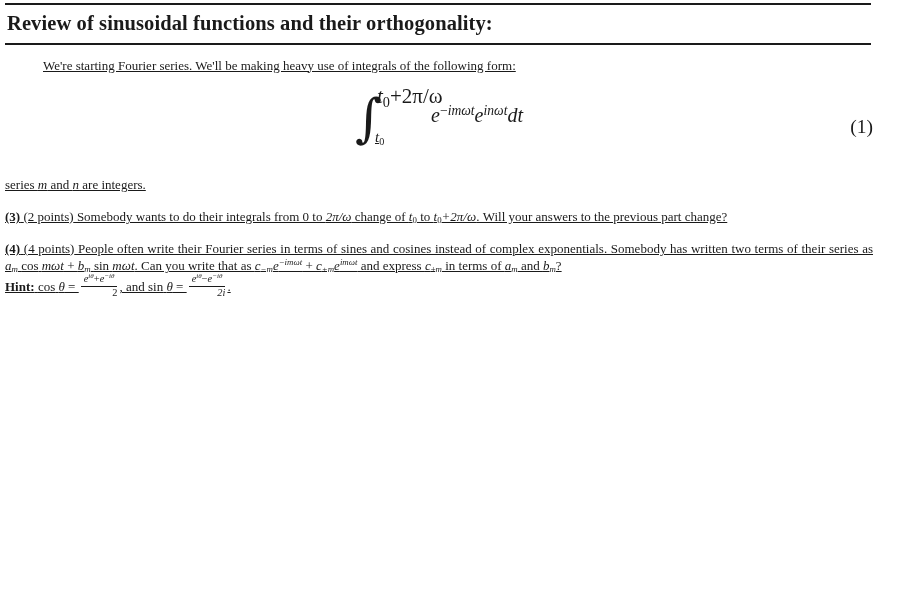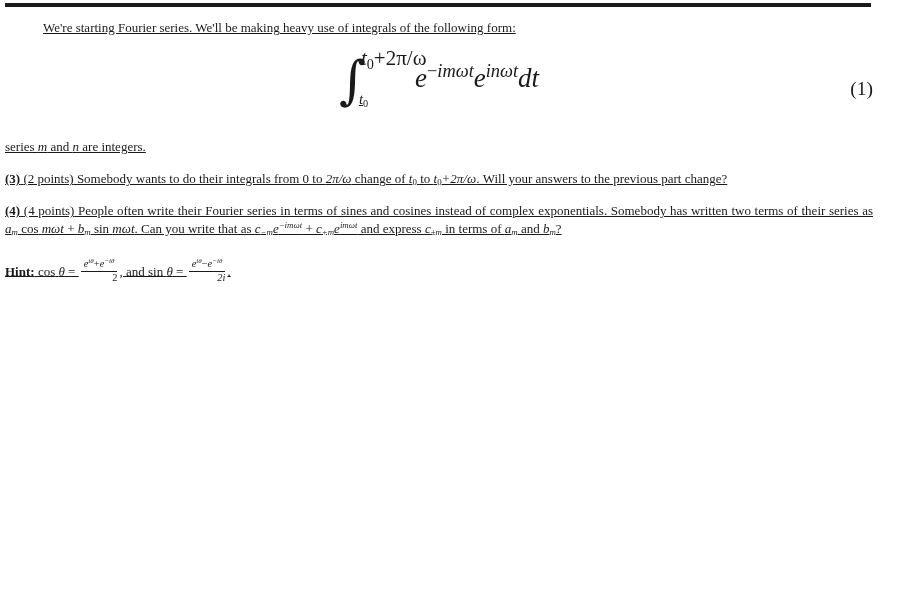--- a/index.html
+++ b/index.html
@@ -57,21 +57,20 @@
     margin-top: 12px;
     text-indent: 38px;
   }
   .where {
     margin-top: 14px;
   }
   .item {
     margin-top: 15px;
   }
   .hint {
-    margin-top: 22px;
   }
   .lead {
     font-weight: bold;
   }
 
   
   .mi {
     font-family: "Liberation Serif", "DejaVu Serif", serif;
     font-style: italic;
   }
@@ -135,21 +134,21 @@
     left: 20px;
     bottom: -6px;
     font-size: 15px;
     white-space: nowrap;
     text-decoration: underline;
   }
   .integrand {
     display: inline-block;
     vertical-align: middle;
     margin-left: 42px;
-    font-size: 27px;
+    font-size: 20px;
     transform: translateY(2px);
   }
 
   
   .frac {
     display: inline-block;
     vertical-align: -0.52em;
     text-align: right;
     font-size: 0.80em;
     line-height: 1.05;
@@ -168,20 +167,21 @@
   }
 </style>
 </head>
 <body>
 
 <div class="page">
   <div class="content">
 
     <div class="rule rule-top"></div>
 
+    <div class="title">Review of sinusoidal functions and their orthogonality:</div>
 
     <div class="rule rule-bottom"></div>
 
     <p class="intro">We're starting Fourier series. We'll be making heavy use of integrals of the following form:</p>
 
     <div class="equation-row">
       <div class="equation-body">
         <span class="intgroup">
           <span class="intsign">∫</span>
           <span class="lim-up"><span class="mi">t</span><sub>0</sub><span class="mn">+2π/ω</span></span>

